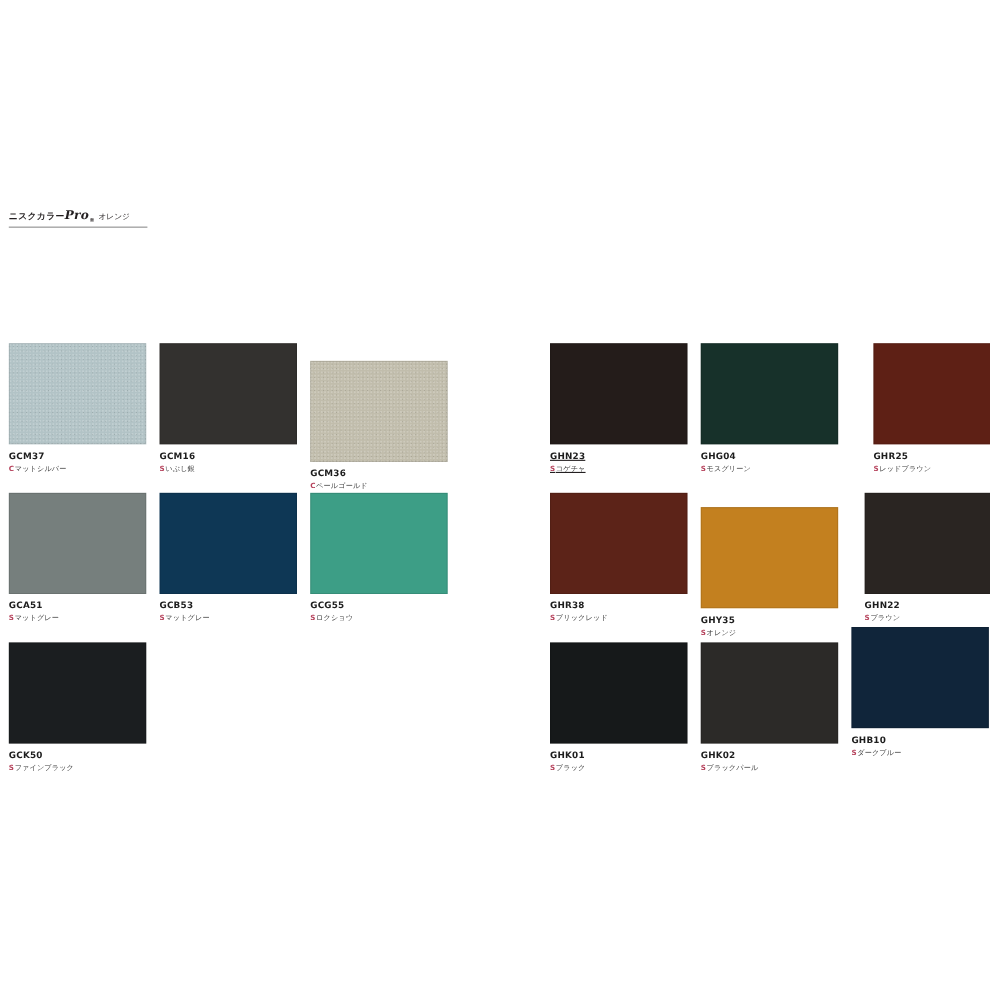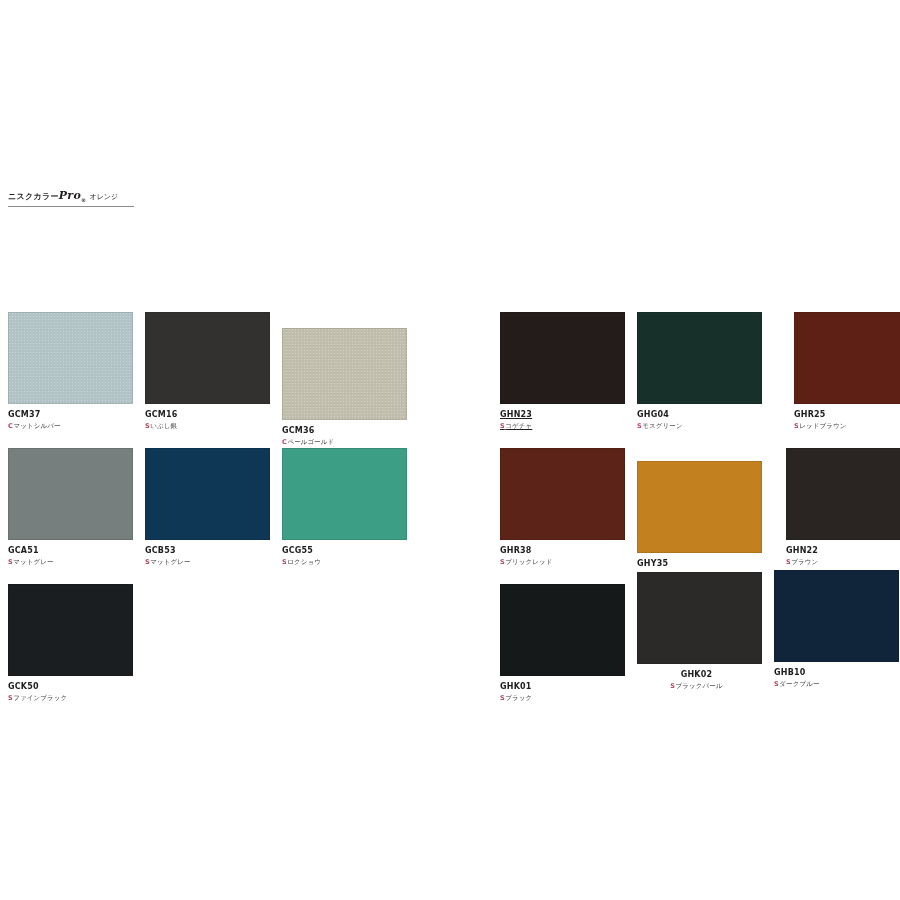--- a/index.html
+++ b/index.html
@@ -238,21 +238,21 @@
       <div class="cell" style="left: 274px; top: 136px; margin-left: 12px;">
         <div class="swatch" style="background: rgb(42, 37, 34);"></div>
         <div class="code-label">GHN22</div>
         <div class="name-label"><span class="pfx">S</span><span>ブラウン</span></div>
       </div>
       <div class="cell" style="left: 0px; top: 272px;">
         <div class="swatch" style="background: rgb(22, 25, 26);"></div>
         <div class="code-label">GHK01</div>
         <div class="name-label"><span class="pfx">S</span><span>ブラック</span></div>
       </div>
-      <div class="cell" style="left: 137px; top: 260px; text-align: center;">
+      <div class="cell" style="left: 137px; top: 272px;">
         <div class="swatch" style="background: rgb(44, 42, 40);"></div>
         <div class="code-label">GHK02</div>
         <div class="name-label"><span class="pfx">S</span><span>ブラックパール</span></div>
       </div>
       <div class="cell" style="left: 274px; top: 258px;">
         <div class="swatch" style="background: rgb(16, 37, 58);"></div>
         <div class="code-label">GHB10</div>
         <div class="name-label"><span class="pfx">S</span><span>ダークブルー</span></div>
       </div>
     </div>

